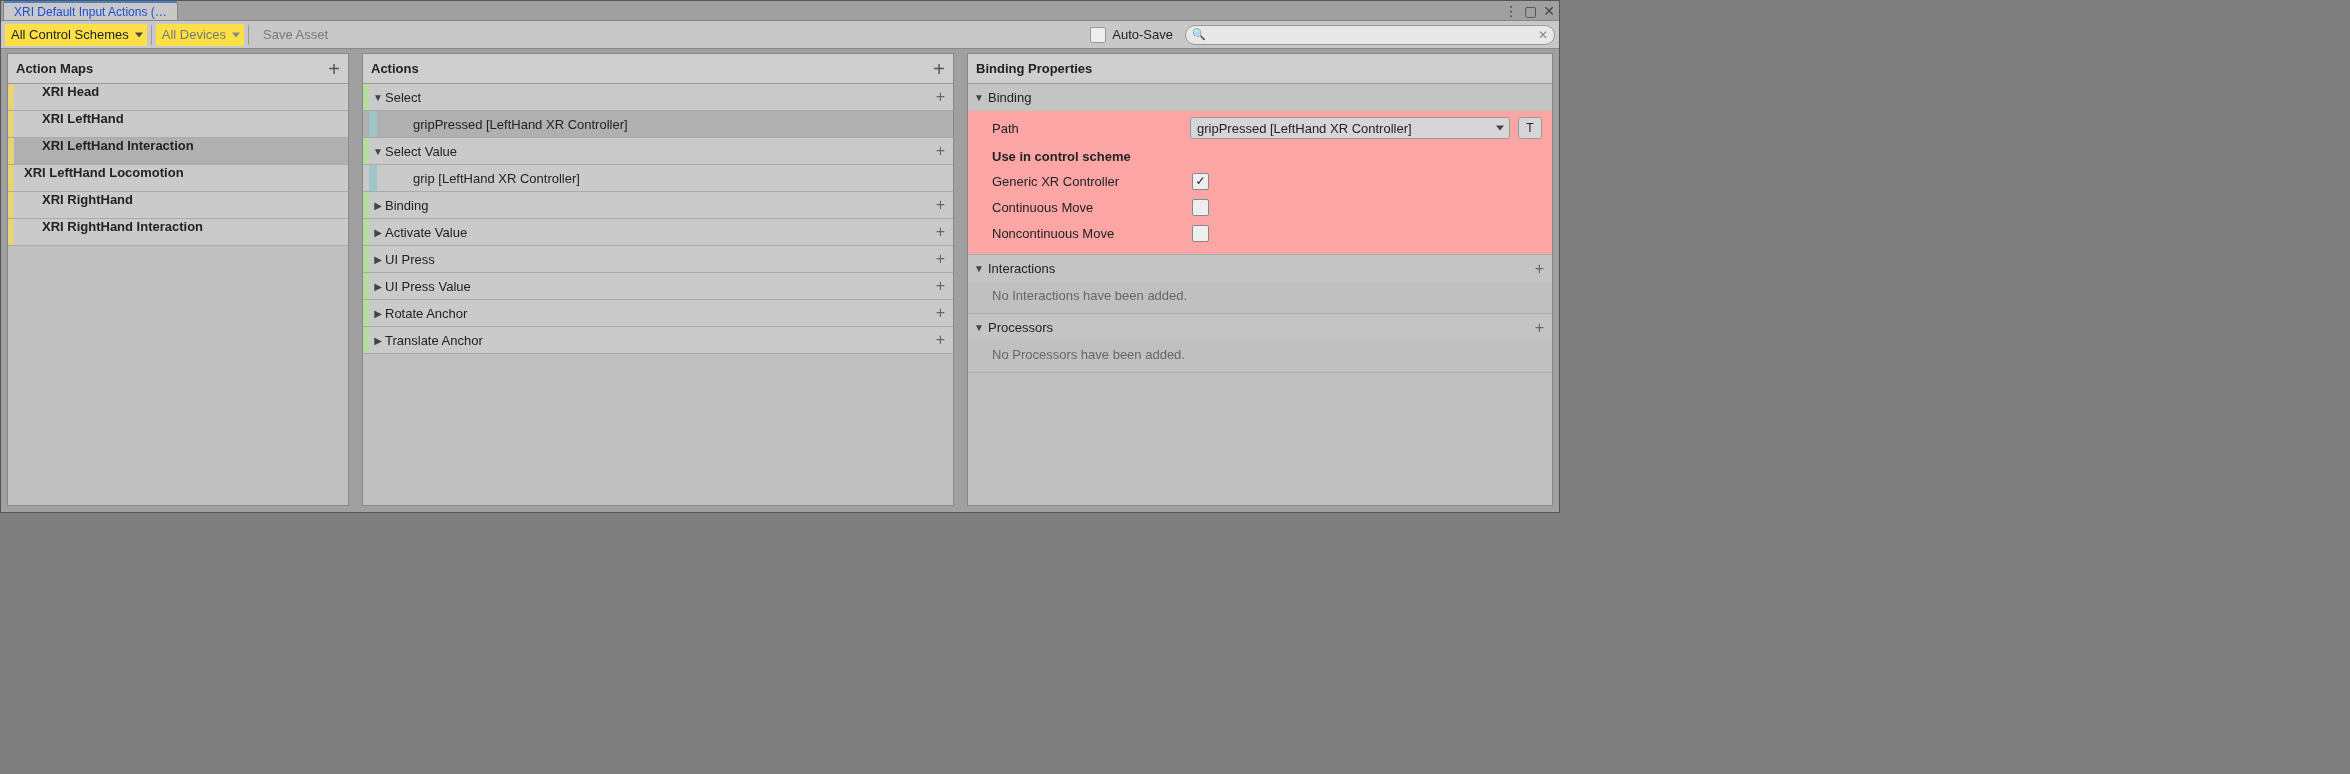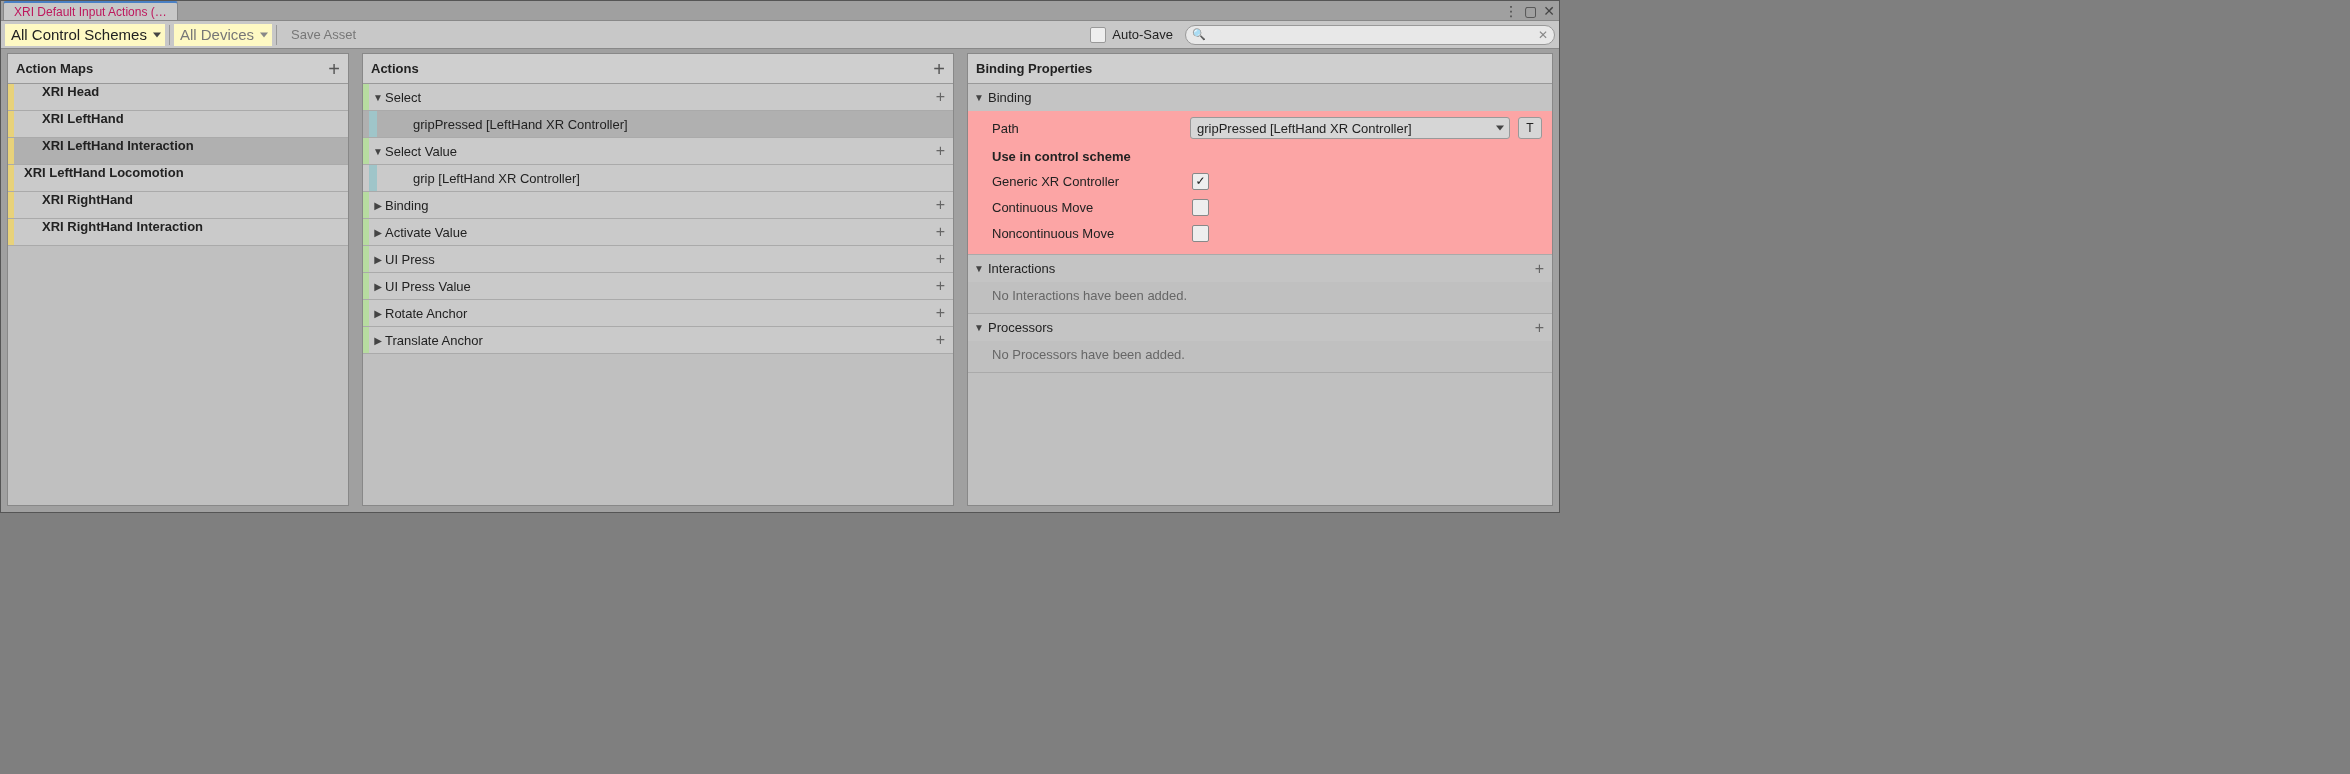--- a/index.html
+++ b/index.html
@@ -8,38 +8,38 @@
     width: 1560px; height: 513px; background: #a0a0a0; position: relative;
     border: 1px solid #555;
   }
   
   .tabbar {
     height: 20px; background: #a0a0a0; display: flex; align-items: flex-end;
     border-bottom: 1px solid #888;
   }
   .tab {
     height: 19px; background: #c8c8c8; border: 1px solid #888; border-bottom: none;
-    padding: 0 10px; font-size: 12px; line-height: 18px; color: #be185d;
+    padding: 0 10px; font-size: 12px; line-height: 18px; color: #1d4ed8;
     border-radius: 3px 3px 0 0; margin-left: 2px;
     border-top: 2px solid #4a80c4;
     margin-top: 45px;
   }
   .win-controls {
     position: absolute; right: 4px; top: 2px; display: flex; gap: 6px;
     font-size: 14px; color: #444;
   }
   .win-controls span { cursor: default; }
   
   .toolbar {
     height: 28px; background: #c8c8c8; display: flex; align-items: center;
     padding: 0 4px; gap: 2px; border-bottom: 1px solid #888;
   }
   .tb-drop {
-    height: 22px; background: #fef9c3; border: none;
-    padding: 0 18px 0 6px; font-size: 15px; color: #222; position: relative;
+    height: 22px; background: #fde047; border: none;
+    padding: 0 18px 0 6px; font-size: 13px; color: #222; position: relative;
     display: flex; align-items: center; cursor: default;
   }
   .tb-drop.disabled { color: #777; }
   .tb-drop .caret {
     position: absolute; right: 4px; top: 50%; transform: translateY(-50%);
     width: 0; height: 0; border-left: 4px solid transparent; border-right: 4px solid transparent;
     border-top: 5px solid #444;
   }
   .tb-drop.disabled .caret { border-top-color: #888; }
   .tb-sep { width: 1px; height: 20px; background: #999; margin: 0 2px; }

